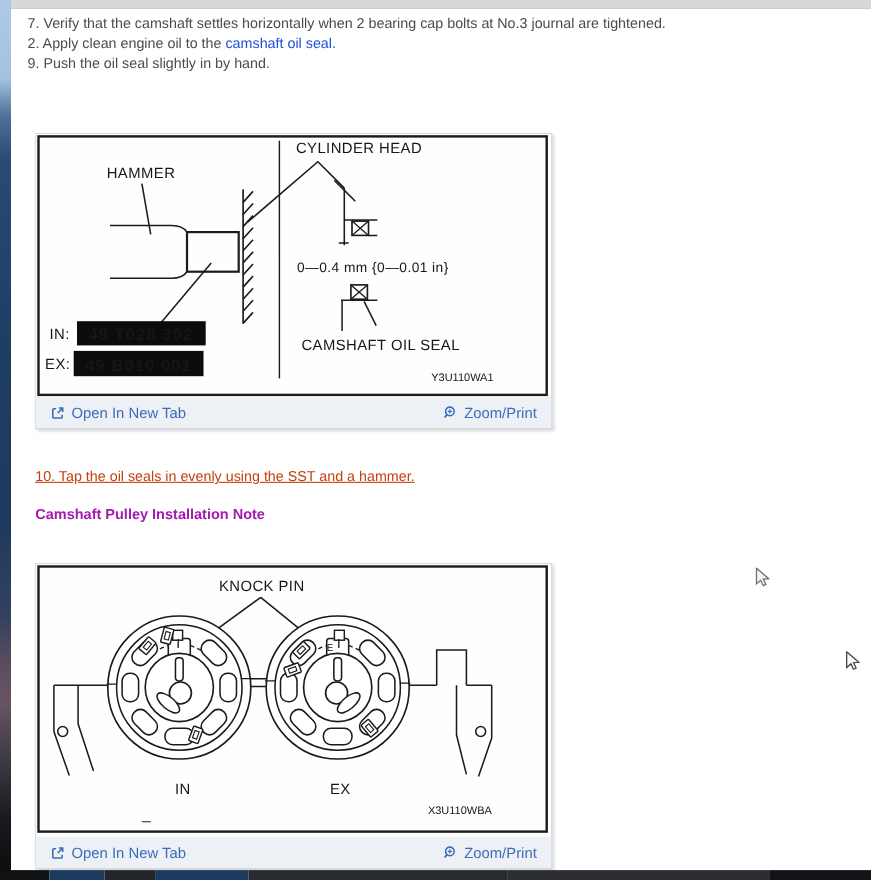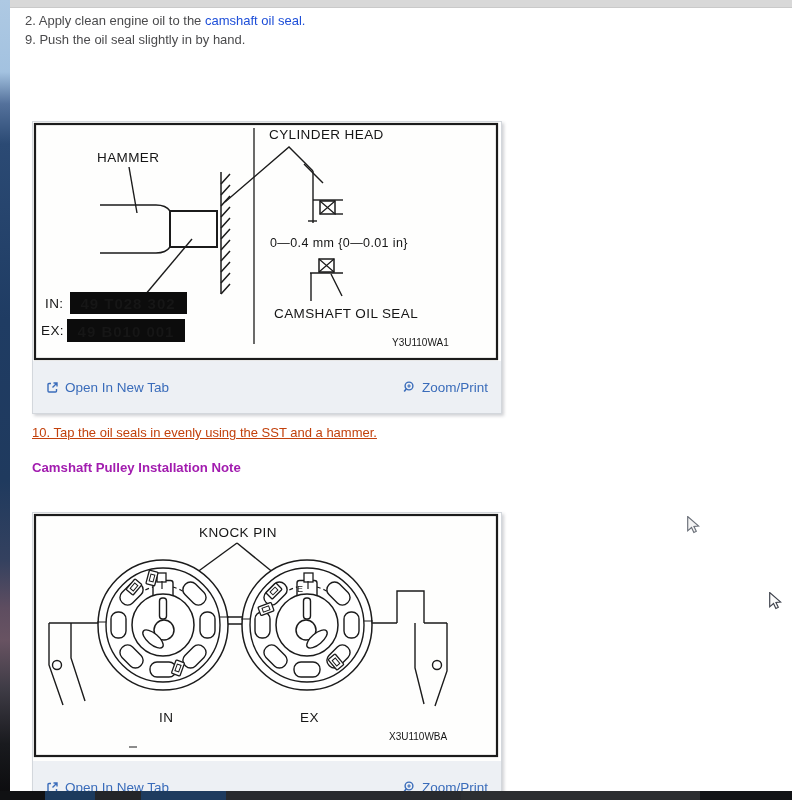--- a/index.html
+++ b/index.html
@@ -15,39 +15,40 @@
       #191a1e 93%,#0b0b0d 100%); }
   .steps { position:absolute; left:25px; top:12px; font-size:13px; color:#4b4b4d;
     line-height:18.5px; white-space:nowrap; }
   .inline-link { color:#1d4ed8; text-decoration:none; cursor:pointer; }
   .figure-panel { position:absolute; left:32px; width:468px; background:#fff;
     border:1px solid #d3d7dc; box-shadow:2px 2px 3px rgba(90,95,105,.28); }
   #fig1 { top:121px; }
   #fig2 { top:512px; }
   .drawing { display:block; background:#fefefd; }
   .figure-toolbar { height:28px; background:#edf0f4; display:flex;
-    justify-content:space-between; align-items:center; padding:12px 13px; }
+    justify-content:space-between; align-items:center; padding:0 13px; }
   .toolbar-link { display:flex; gap:6px; align-items:center; color:#3a6cba;
     font-size:13.5px; cursor:pointer; text-decoration:none; }
   .step10 { position:absolute; left:32px; top:425px; font-size:13px; color:#c2410c;text-decoration:underline; }
   .section-heading { position:absolute; left:32px; top:460px; font-size:13.2px;
     font-weight:bold; color:#a21caf; }
   .taskbar { position:absolute; left:0; top:791px; width:792px; height:9px; display:flex; }
   .taskbar div { height:9px; }
   .cursor { position:absolute; pointer-events:none; }
   svg text { font-family:"Liberation Sans", sans-serif; fill:#161616; }
   .scan-label { letter-spacing:0.4px; }
 </style>
 </head>
 <body>
 
 <div class="top-bar"></div>
 <div class="wallpaper"></div>
 
 <div class="steps">
+  <div class="step"><span>7. Verify that the camshaft settles horizontally when 2 bearing cap bolts at No.3 journal are tightened.</span></div>
   <div class="step"><span>2. Apply clean engine oil to the </span><a class="inline-link">camshaft oil seal.</a></div>
   <div class="step"><span>9. Push the oil seal slightly in by hand.</span></div>
 </div>
 
 <div class="figure-panel" id="fig1">
   <svg class="drawing" width="466" height="239" viewBox="0 0 466 239">
     <g stroke="#1b1b1b" fill="none" stroke-width="1.4">
       <rect x="2" y="2" width="462" height="235" stroke-width="2.2"></rect>
 
       <g>

